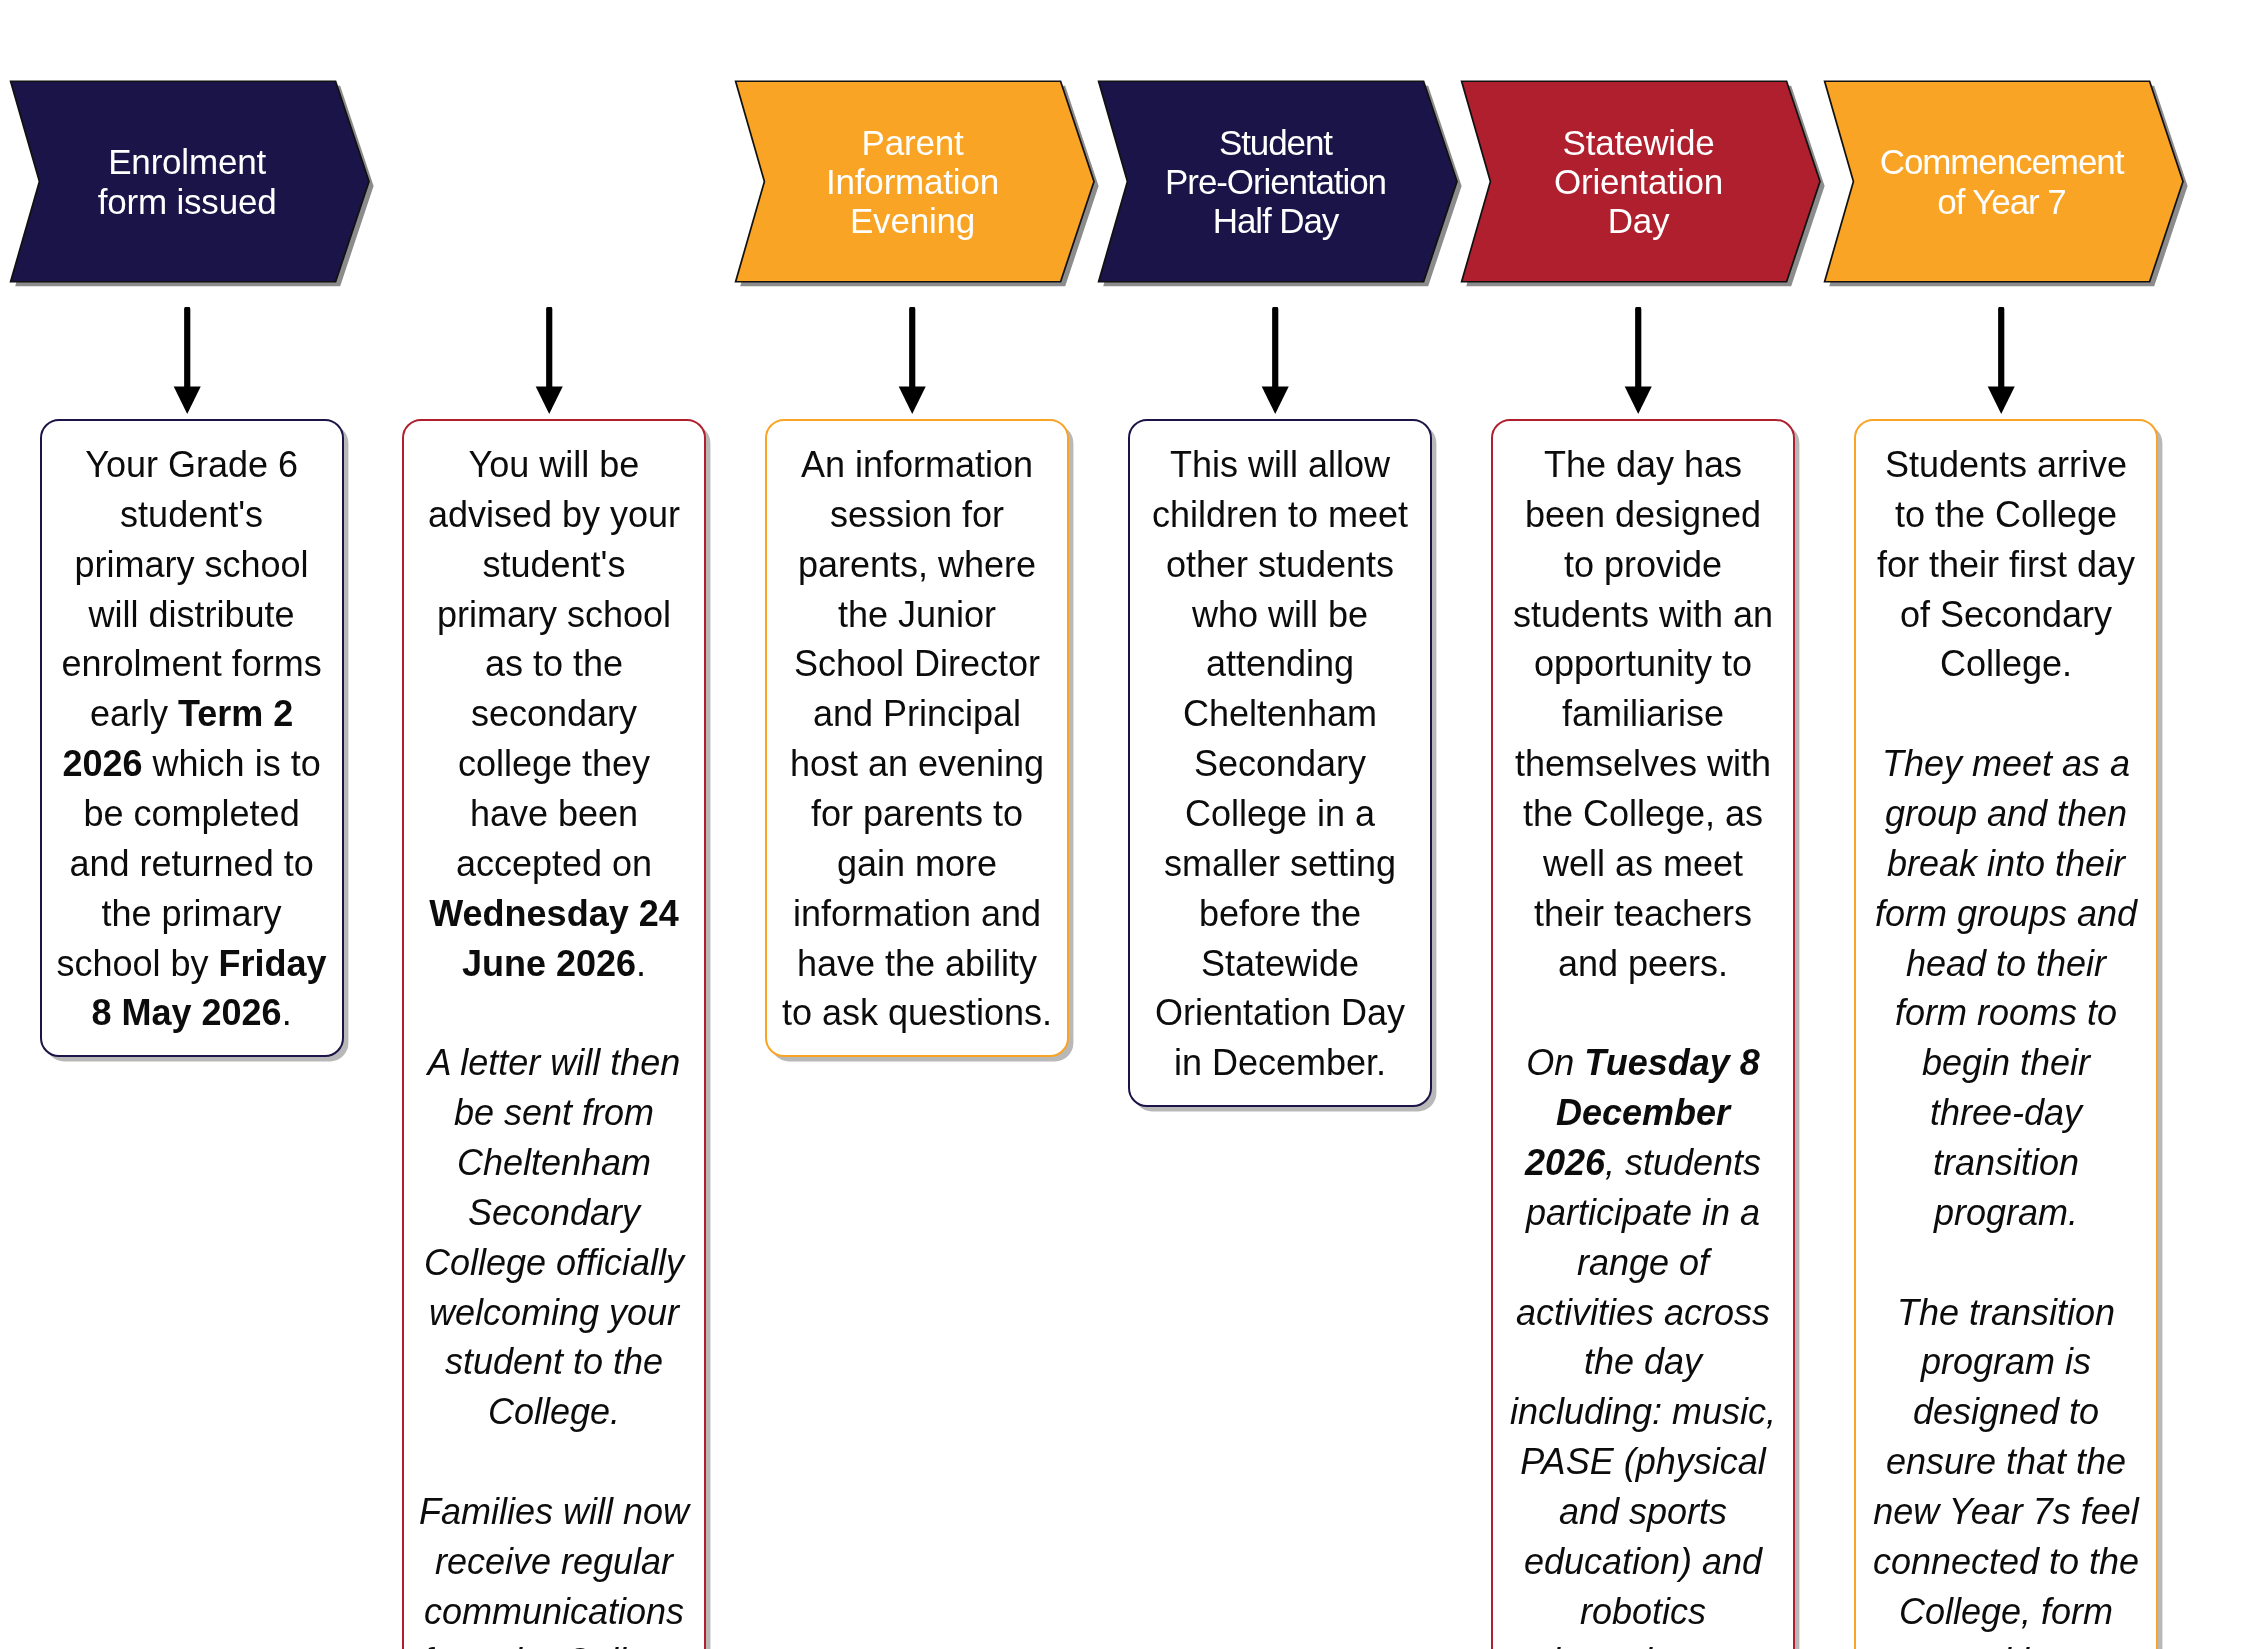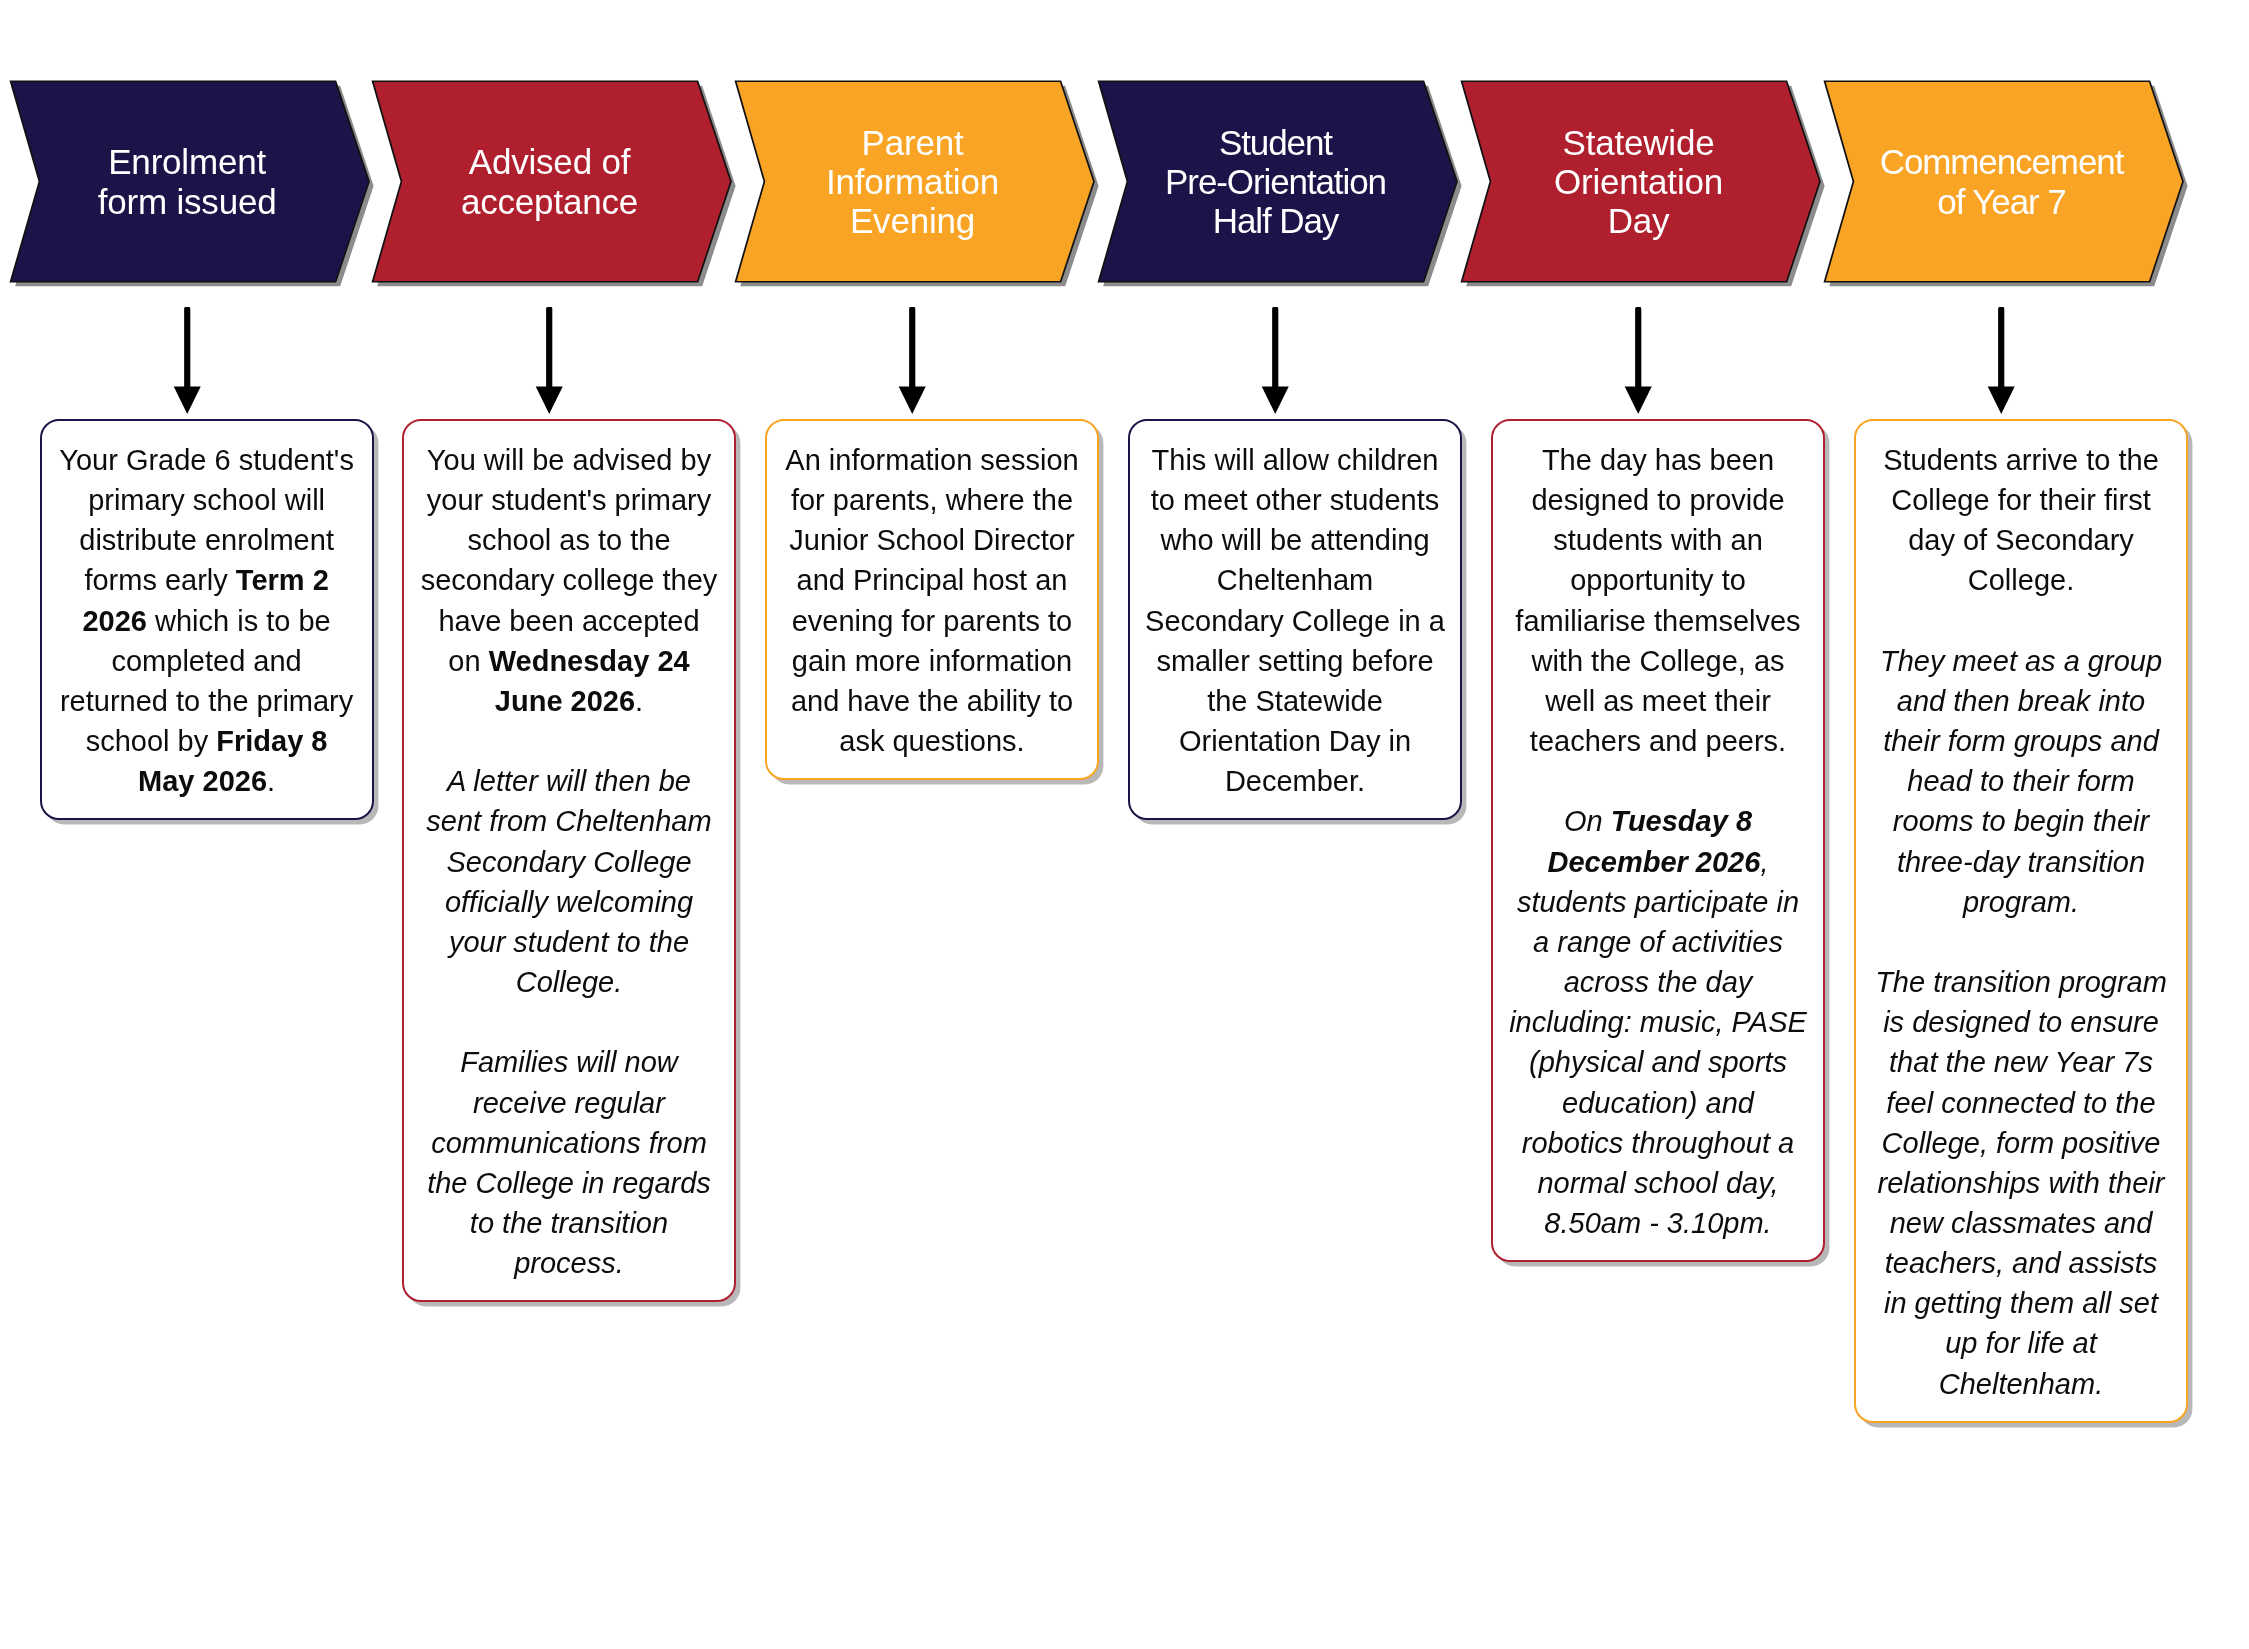--- a/index.html
+++ b/index.html
@@ -67,27 +67,27 @@
     width: 363px;
     height: 107px;
   }
   .arrow-wrap svg { display: block; width: 363px; height: 107px; }
 
   
   .card {
     position: absolute;
     top: 419px;
     left: 34px;
-    width: 334px;
+    width: 304px;
     box-sizing: border-box;
     background: #ffffff;
     border: 2.8px solid #1B1448;
     border-radius: 19px;
     padding: 19px 14.6px 17px 14.6px;
-    font-size: 29px;
+    font-size: 36px;
     line-height: 1.385;
     color: #0c0c0c;
     text-align: center;
     white-space: pre-line;
     box-shadow: 5px 5px 0 -0.6px rgba(0,0,0,0.28);
   }
   .card p { margin: 0; }
   .card p + p { margin-top: 1.385em; font-style: italic; }
   .card b { font-weight: 700; }
 </style>
@@ -106,28 +106,20 @@
       </div>
       <div class="arrow-wrap">
         <svg viewBox="0 0 645 190">
           <line x1="322" y1="4" x2="322" y2="150" stroke="#000000" stroke-width="11" stroke-linecap="round"></line>
           <polygon points="298,141 346,141 322,190" fill="#000000"></polygon>
         </svg>
       </div>
       <div class="card" style="border-color: rgb(27, 20, 72);"><p><span>Your Grade 6 student's primary school will distribute enrolment forms early </span><b>Term 2 2026</b><span> which is to be completed and returned to the primary school by </span><b>Friday 8 May 2026</b><span>.</span></p></div>
     </div>
     <div class="col" style="left: 368px;">
-      <div class="chev-wrap">
-        <svg viewBox="0 0 630 365" preserveAspectRatio="none">
-          <polygon points="8,4 572,4 630,182.5 572,361 8,361 58,182.5" fill="rgba(0,0,0,0.45)" transform="translate(8,8)"></polygon>
-          <polygon points="8,4 572,4 630,182.5 572,361 8,361 58,182.5" fill="#B01F2E" stroke="#111111" stroke-width="3"></polygon>
-        </svg>
-        <div class="chev-label">Advised of
-acceptance</div>
-      </div>
       <div class="arrow-wrap">
         <svg viewBox="0 0 645 190">
           <line x1="322" y1="4" x2="322" y2="150" stroke="#000000" stroke-width="11" stroke-linecap="round"></line>
           <polygon points="298,141 346,141 322,190" fill="#000000"></polygon>
         </svg>
       </div>
       <div class="card" style="border-color: rgb(176, 31, 46);"><p><span>You will be advised by your student's primary school as to the secondary college they have been accepted on </span><b>Wednesday 24 June 2026</b><span>.</span></p><p><span>A letter will then be sent from Cheltenham Secondary College officially welcoming your student to the College.</span></p><p><span>Families will now receive regular communications from the College in regards to the transition process.</span></p></div>
     </div>
     <div class="col" style="left: 1094px;">
       <div class="chev-wrap">

